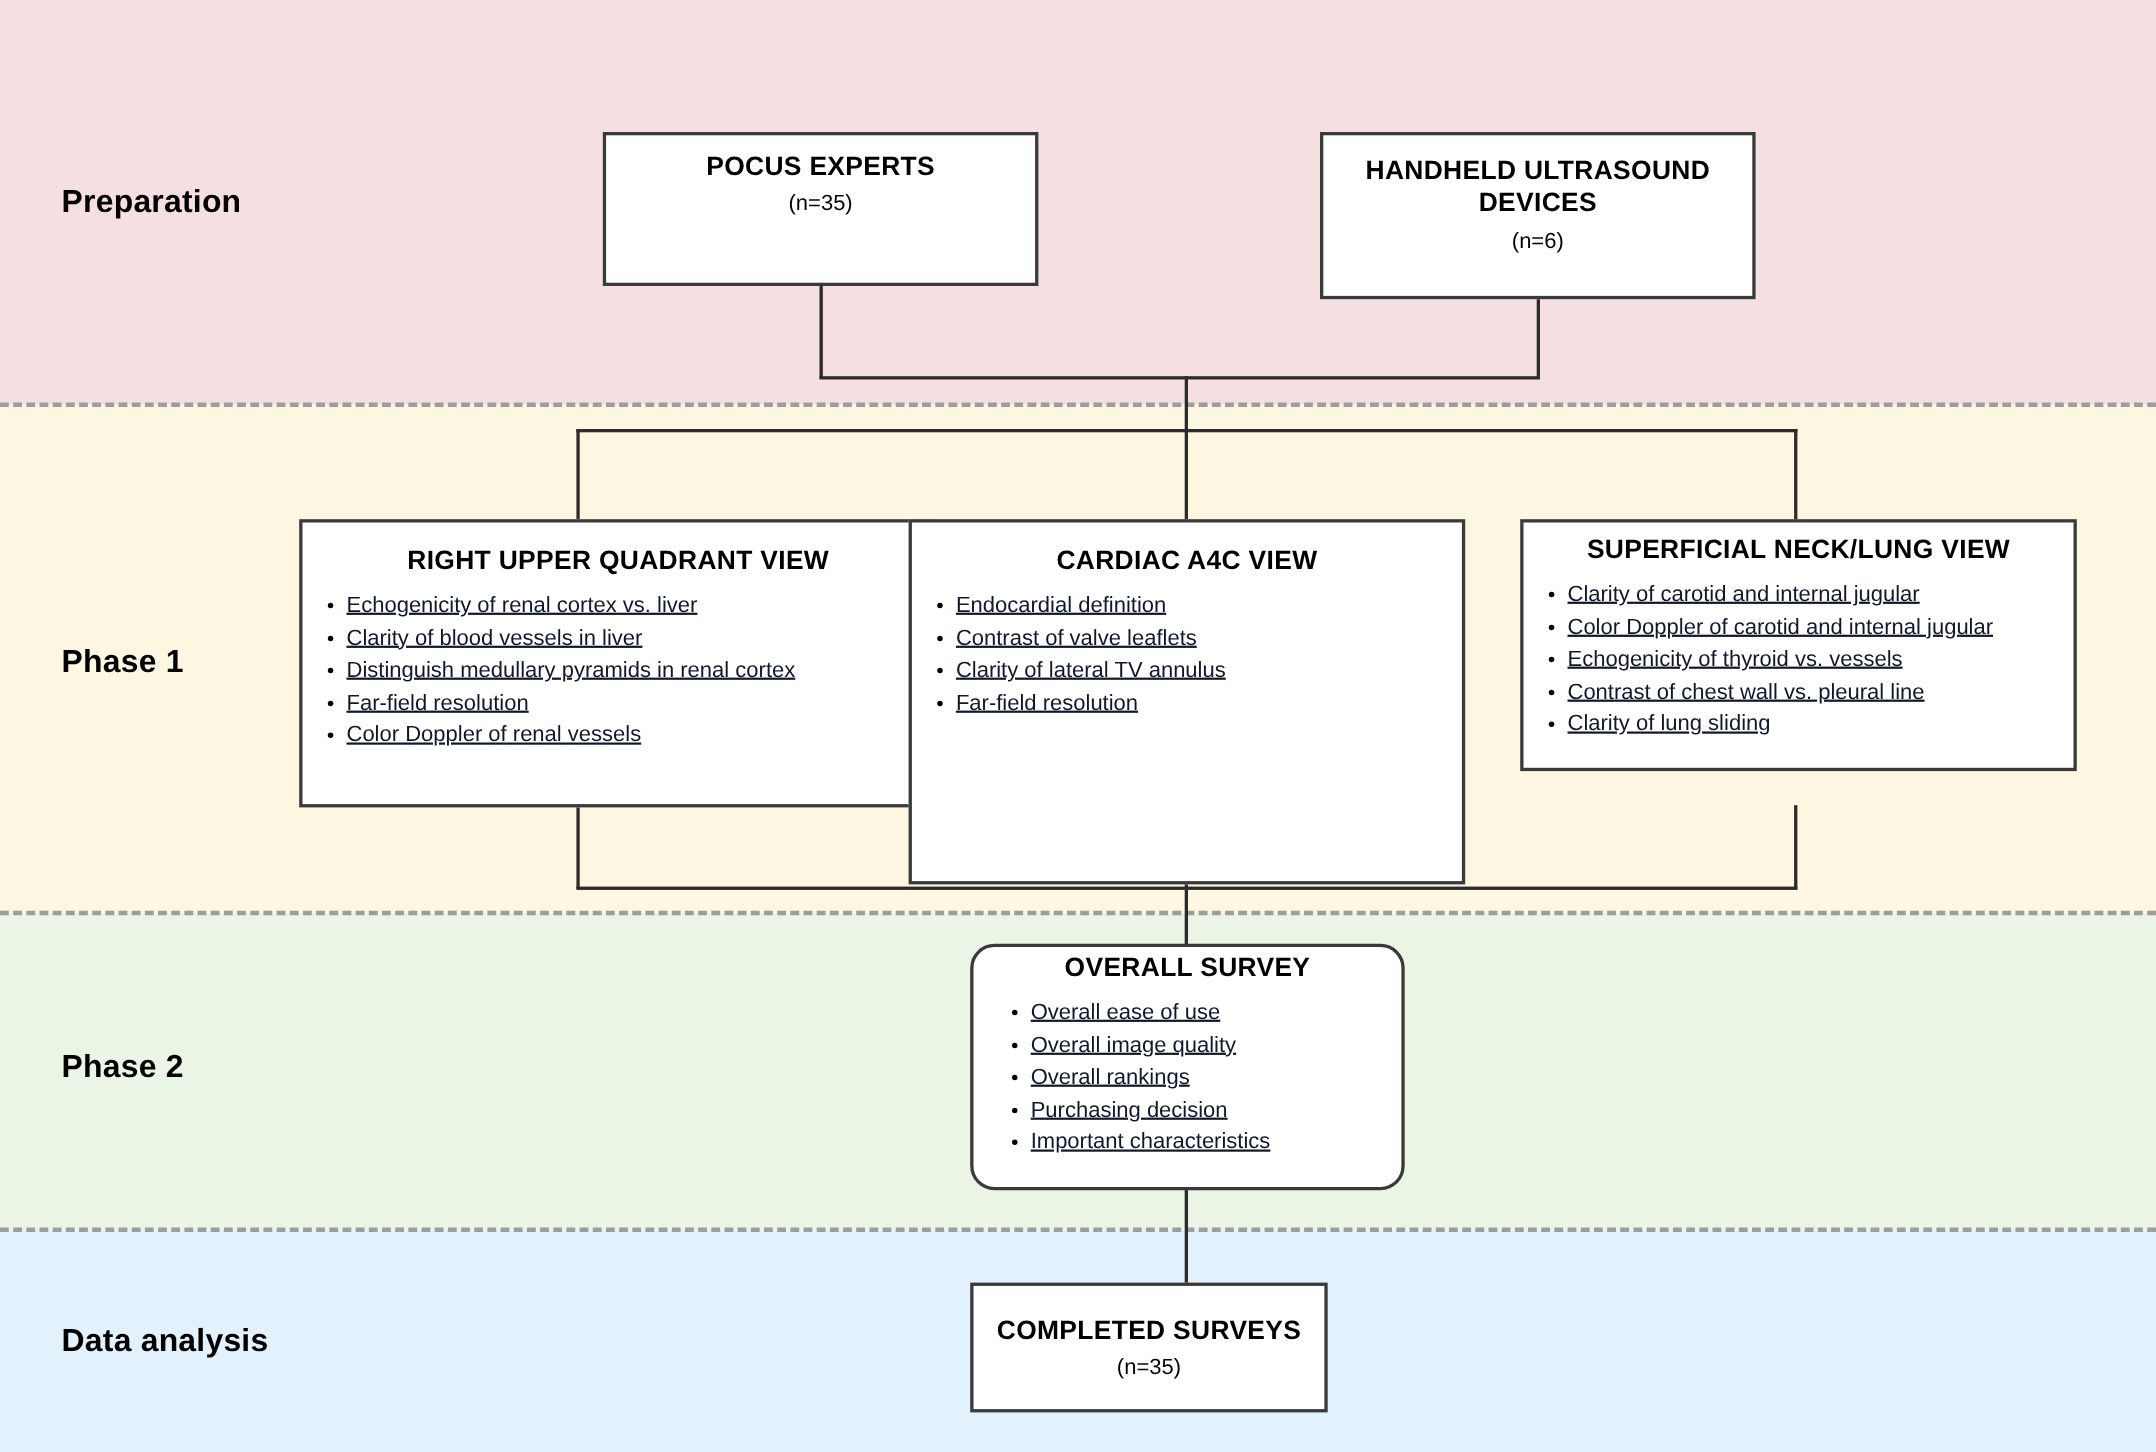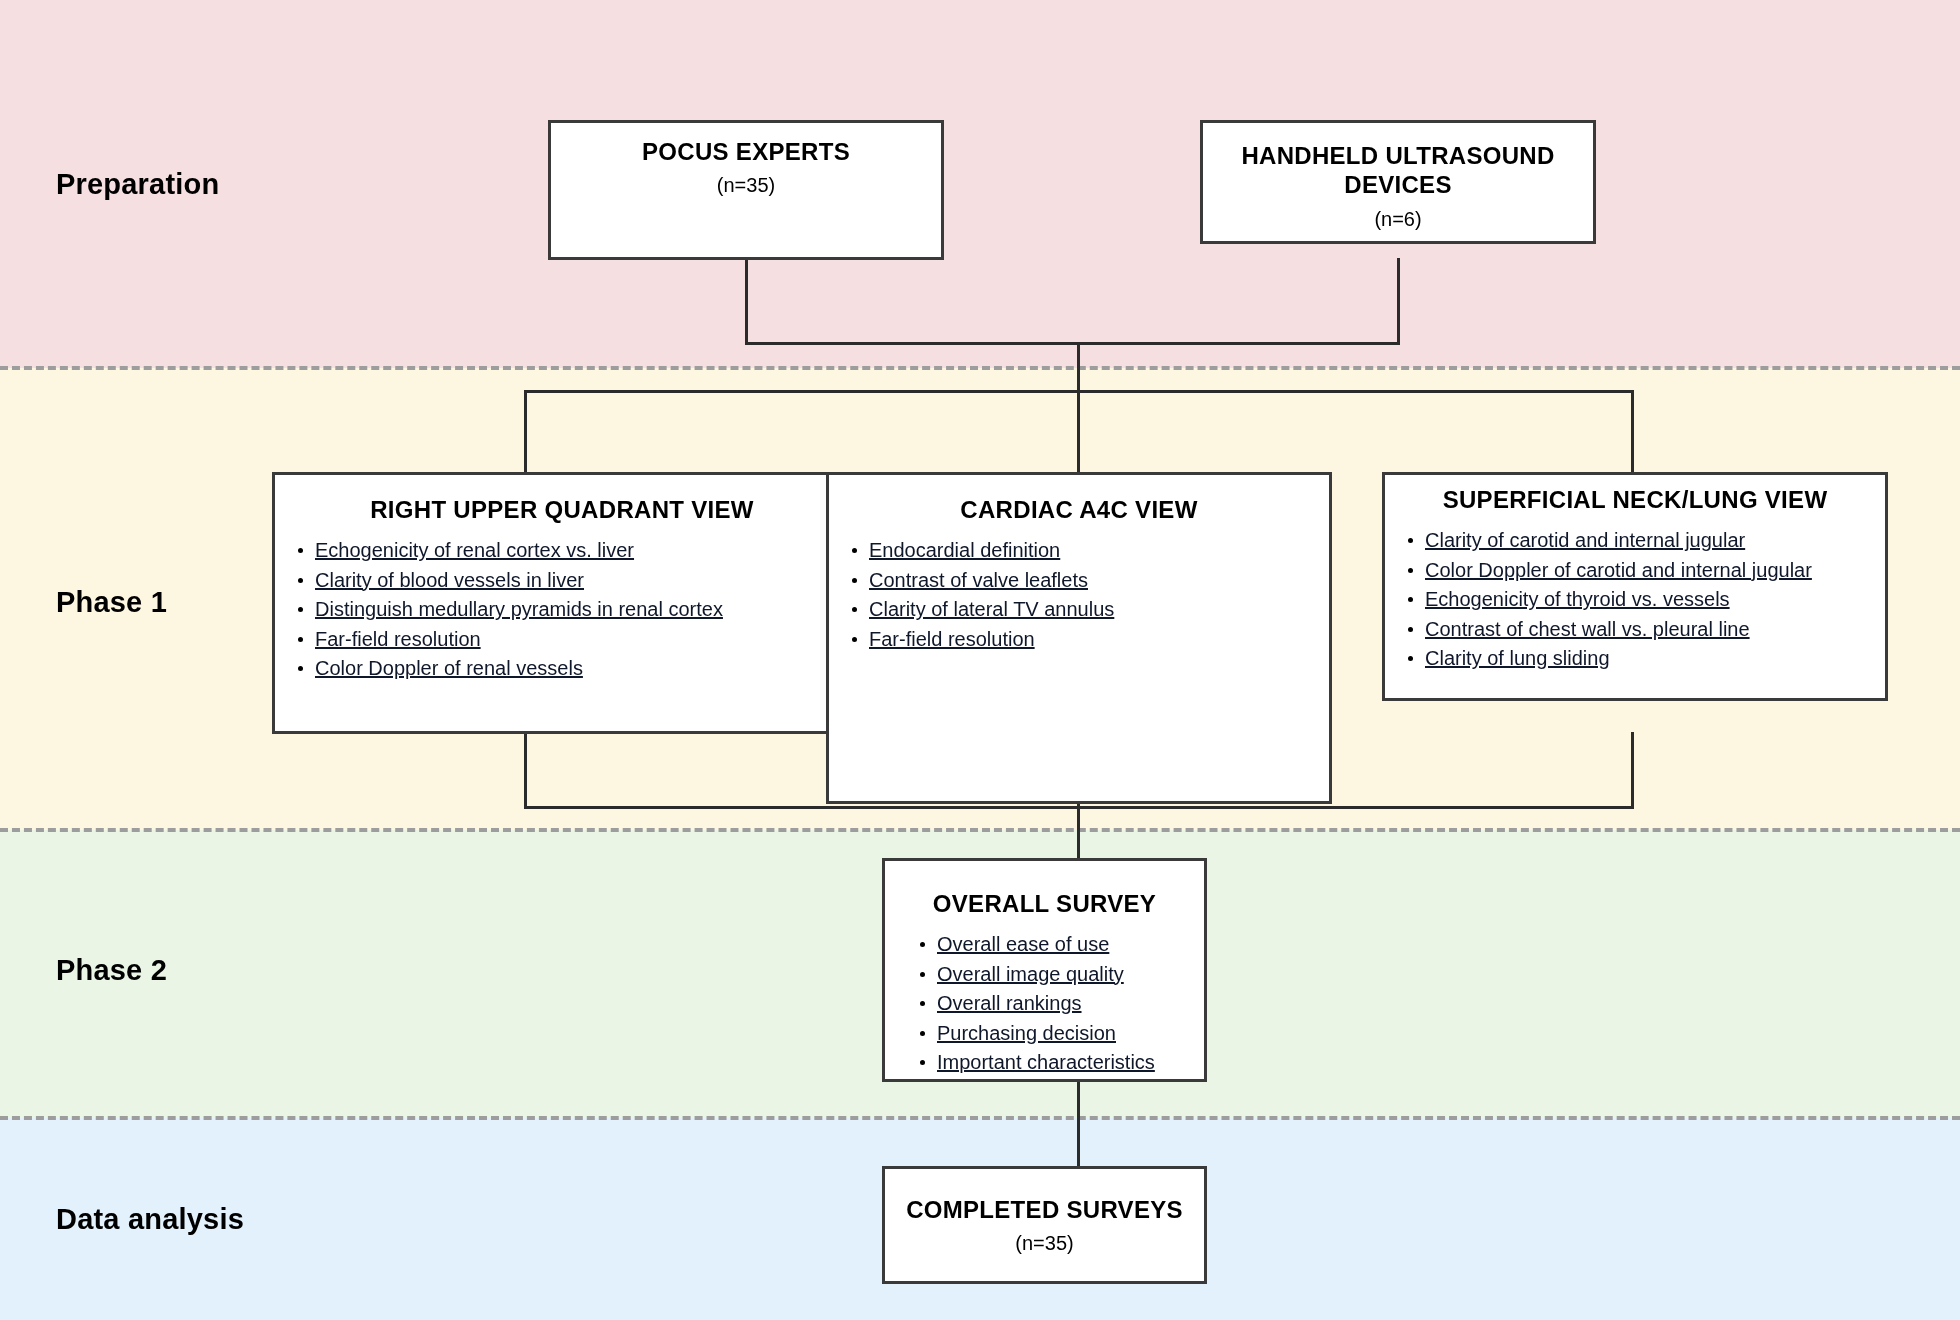--- a/index.html
+++ b/index.html
@@ -87,27 +87,27 @@
     content:"";
     position:absolute;
     left:-17px;top:12px;
     width:5px;height:5px;
     border-radius:50%;
     background:#000;
   }
 
   
   #box-experts{left:548px;top:120px;width:396px;height:140px;padding-top:14px;}
-  #box-devices{left:1200px;top:120px;width:396px;height:124px;padding-top:18px;}
+  #box-devices{left:1200px;top:120px;width:396px;height:152px;padding-top:18px;}
 
   #box-ruq{left:272px;top:472px;width:580px;height:262px;padding-top:20px;}
   #box-a4c{left:826px;top:472px;width:506px;height:332px;padding-top:20px;}
   #box-neck{left:1382px;top:472px;width:506px;height:229px;padding-top:10px;}
 
-  #box-survey{left:882px;top:858px;width:325px;height:224px;padding-top:28px;}
+  #box-survey{left:882px;top:858px;width:395px;height:224px;padding-top:4px;border-radius:22px;}
   #box-survey ul.box-list{padding-left:52px;}
 
   #box-completed{left:882px;top:1166px;width:325px;height:118px;padding-top:26px;}
 </style>
 </head>
 <body>
 
 <div id="canvas">
 
   <div class="band" id="band-prep"></div>

